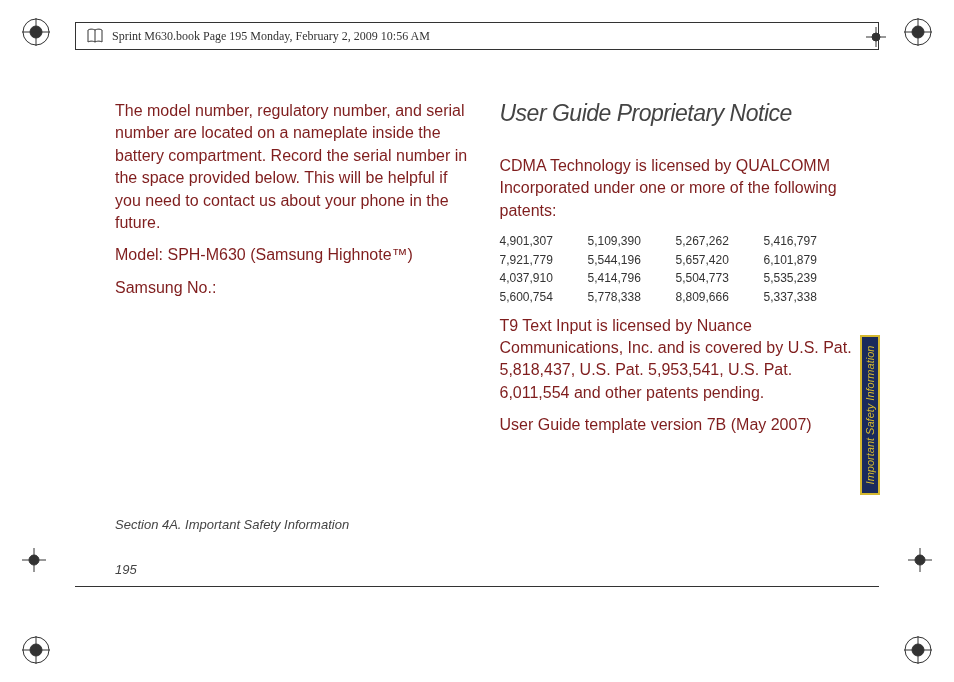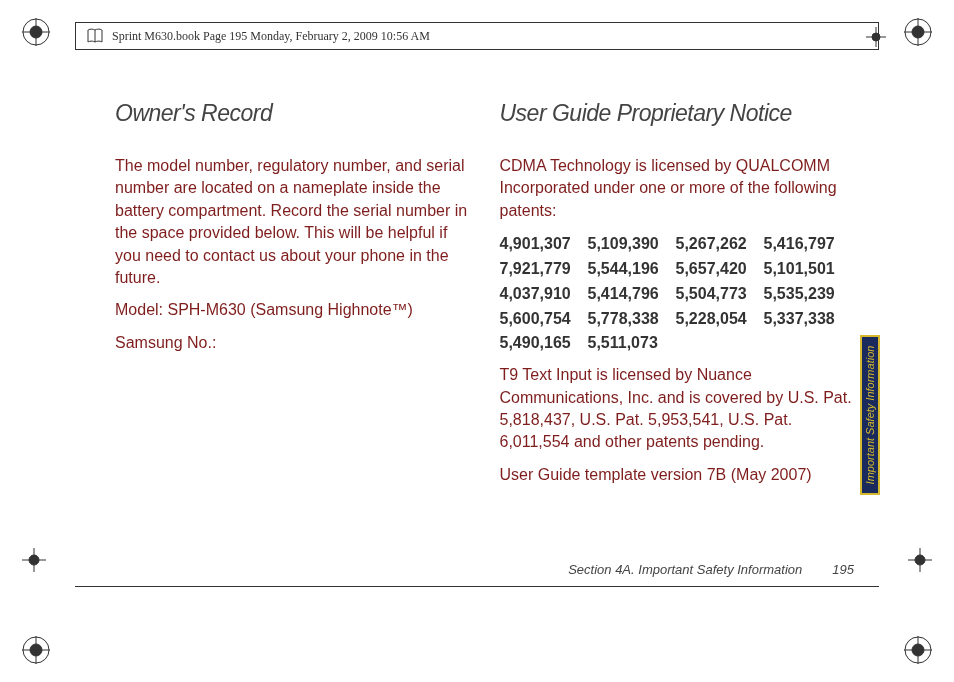--- a/index.html
+++ b/index.html
@@ -81,24 +81,23 @@
       margin-bottom: 28px;
       letter-spacing: -0.5px;
     }
     .body-text {
       font-size: 16px;
       line-height: 1.4;
       margin-bottom: 10px;
       color: #7f1d1d;
     }
     .patent-table {
-      font-size: 16px;
+      font-size: 12px;
       line-height: 1.55;
       margin-bottom: 8px;
-      font-weight: bold;
     }
     .patent-row {
       display: flex;
     }
     .patent-cell {
       width: 88px;
     }
     .side-tab {
       position: absolute;
       right: 74px;
@@ -123,20 +122,21 @@
       bottom: 105px;
       left: 115px;
       right: 100px;
       display: flex;
       justify-content: flex-end;
       align-items: baseline;
       gap: 30px;
       font-size: 13px;
       font-style: italic;
       color: #444;
+      flex-direction: column;
     }
     .page-num {
       font-style: italic;
     }
     .footer-line {
       position: absolute;
       bottom: 95px;
       left: 75px;
       right: 75px;
       border-top: 1px solid #333;
@@ -223,58 +223,51 @@
           <circle cx="10" cy="10" r="4" class="outer"></circle>
           <line x1="10" y1="0" x2="10" y2="20"></line>
           <line x1="0" y1="10" x2="20" y2="10"></line>
         </g>
       </svg>
   </span>
 </div>
 
 <div class="content">
   <div class="col">
-    <h2>Owner's Record</h2>
     <p class="body-text">The model number, regulatory number, and serial number are located on a nameplate inside the battery compartment. Record the serial number in the space provided below. This will be helpful if you need to contact us about your phone in the future.</p>
     <p class="body-text">Model:  SPH-M630 (Samsung Highnote™)</p>
     <p class="body-text">Samsung No.:</p>
   </div>
   <div class="col">
     <h2>User Guide Proprietary Notice</h2>
     <p class="body-text">CDMA Technology is licensed by QUALCOMM Incorporated under one or more of the following patents:</p>
     <div class="patent-table" id="patent-table">
         <div class="patent-row">
           <div class="patent-cell">4,901,307</div>
           <div class="patent-cell">5,109,390</div>
           <div class="patent-cell">5,267,262</div>
           <div class="patent-cell">5,416,797</div>
         </div>
         <div class="patent-row">
           <div class="patent-cell">7,921,779</div>
           <div class="patent-cell">5,544,196</div>
           <div class="patent-cell">5,657,420</div>
-          <div class="patent-cell">5,101,501</div>
+          <div class="patent-cell">6,101,879</div>
         </div>
         <div class="patent-row">
           <div class="patent-cell">4,037,910</div>
           <div class="patent-cell">5,414,796</div>
           <div class="patent-cell">5,504,773</div>
           <div class="patent-cell">5,535,239</div>
         </div>
         <div class="patent-row">
           <div class="patent-cell">5,600,754</div>
           <div class="patent-cell">5,778,338</div>
-          <div class="patent-cell">5,228,054</div>
+          <div class="patent-cell">8,809,666</div>
           <div class="patent-cell">5,337,338</div>
-        </div>
-        <div class="patent-row">
-          <div class="patent-cell">5,490,165</div>
-          <div class="patent-cell">5,511,073</div>
-          <div class="patent-cell"></div>
-          <div class="patent-cell"></div>
         </div>
       </div>
     <p class="body-text">T9 Text Input is licensed by Nuance Communications, Inc. and is covered by U.S. Pat. 5,818,437, U.S. Pat. 5,953,541, U.S. Pat. 6,011,554 and other patents pending.</p>
     <p class="body-text">User Guide template version 7B (May 2007)</p>
   </div>
 </div>
 
 <div class="side-tab">
   <span class="side-tab-text">Important Safety Information</span>
 </div>

